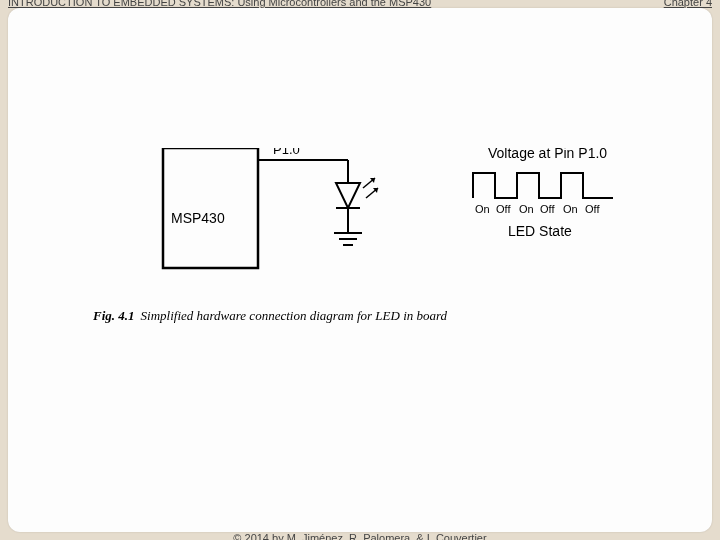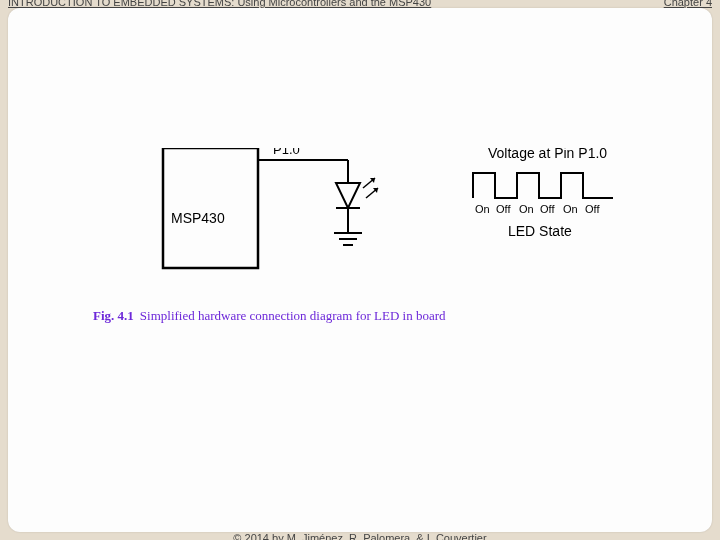--- a/index.html
+++ b/index.html
@@ -38,21 +38,22 @@
     top: 140px;
     left: 85px;
     right: 40px;
   }
   .caption {
     position: absolute;
     top: 300px;
     left: 85px;
     font-family: Georgia, 'Times New Roman', serif;
     font-size: 13px;
-    color: #6d28d9;
+    color: #000000;
+    font-style: italic;
   }
   .caption b { font-weight: bold; margin-right: 6px; }
   .footer {
     position: absolute;
     bottom: -4px;
     left: 0;
     right: 0;
     text-align: center;
     font-size: 11px;
     color: #444;

